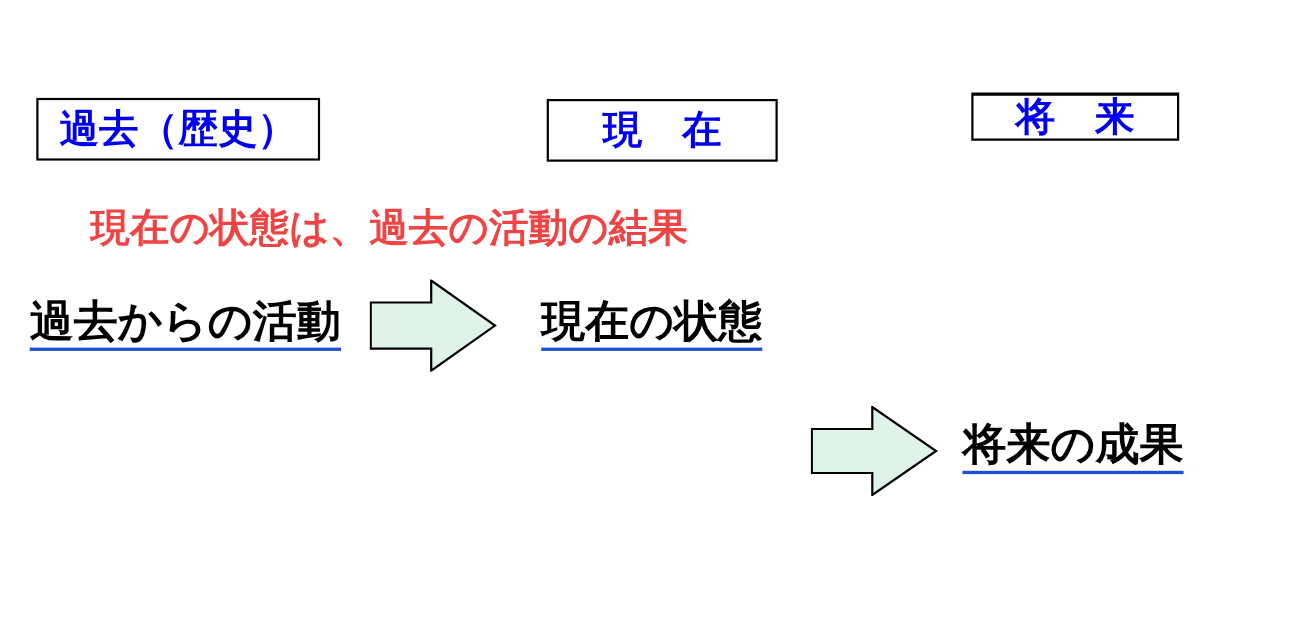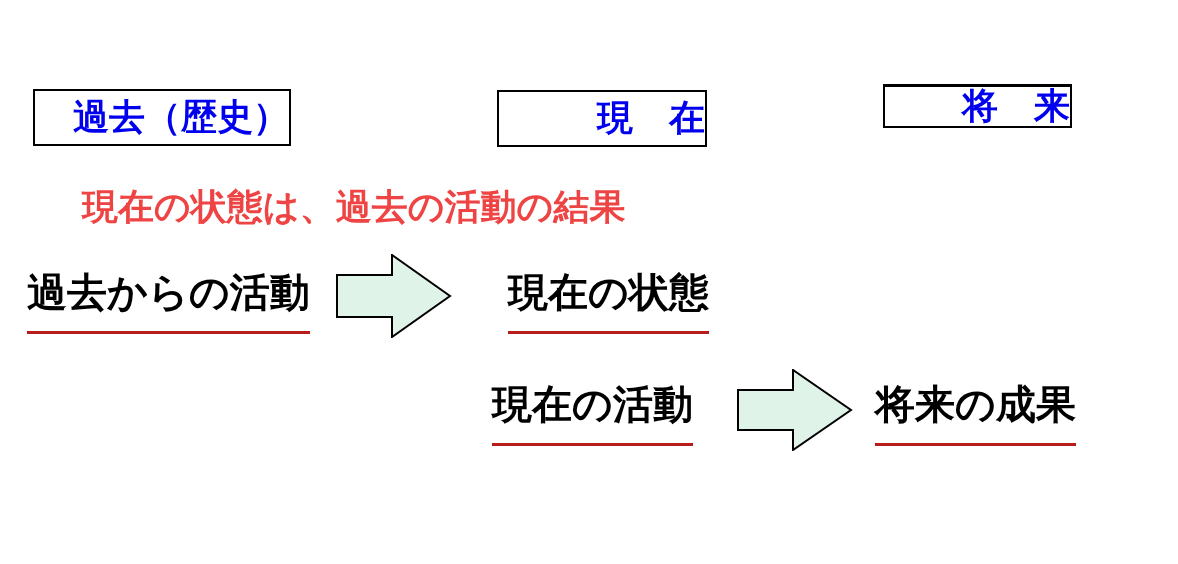--- a/index.html
+++ b/index.html
@@ -19,46 +19,46 @@
   }
   .timeline-box {
     position: absolute;
     box-sizing: border-box;
     border: 2px solid #000000;
     background: #ffffff;
     color: #0000ee;
     font-size: 36px;
     display: flex;
     align-items: center;
-    justify-content: flex-end;
+    justify-content: center;
     white-space: nowrap;
   }
   .box-past    { left: 33px;  top: 89px; width: 258px; height: 57px; }
   .box-present { left: 497px; top: 90px; width: 210px; height: 57px; }
   .box-future  { left: 883px; top: 84px; width: 189px; height: 44px; border-top-width: 3px; }
   .note {
     position: absolute;
     color: #ef4444;
     font-size: 36px;
     line-height: 1.0;
     white-space: nowrap;
   }
   .note-top    { left: 82px;  top: 189px; }
   .note-bottom { left: 395px; top: 490px; }
   .flow-label {
     position: absolute;
     font-size: 40px;
     line-height: 1.0;
     white-space: nowrap;
     color: #000000;
-    border-bottom: 3px solid #b91c1c;
-    padding-bottom: 19px;
+    border-bottom: 3px solid #1d4ed8;
+    padding-bottom: 4px;
   }
   .flow1-from { left: 27px;  top: 272px; }
-  .flow1-to   { left: 508px; top: 272px; }
+  .flow1-to   { left: 492px; top: 272px; }
   .flow2-from { left: 492px; top: 384px; }
   .flow2-to   { left: 875px; top: 384px; }
   .block-arrow {
     position: absolute;
   }
   .arrow1 { left: 336px; top: 254px; }
   .arrow2 { left: 737px; top: 369px; }
 </style>
 </head>
 <body>
@@ -76,20 +76,19 @@
   </div>
 
   <div class="note note-top">現在の状態は、過去の活動の結果</div>
 
   <span class="flow-label flow1-from">過去からの活動</span>
   <svg class="block-arrow arrow1" width="117" height="84" viewBox="0 0 117 84" aria-hidden="true">
     <polygon points="1,21 56,21 56,1 114,42 56,83 56,63 1,63" stroke="#000000" stroke-width="2" stroke-linejoin="miter" fill="#dff3e9"></polygon>
   </svg>
   <span class="flow-label flow1-to">現在の状態</span>
 
-  <span class="flow-label flow2-from">現在の活動</span>
   <svg class="block-arrow arrow2" width="117" height="82" viewBox="0 0 117 82" aria-hidden="true">
     <polygon points="1,21 56,21 56,1 114,41 56,81 56,61 1,61" stroke="#000000" stroke-width="2" stroke-linejoin="miter" fill="#dff3e9"></polygon>
   </svg>
   <span class="flow-label flow2-to">将来の成果</span>
 
 
 </div>
 
 </body></html>

